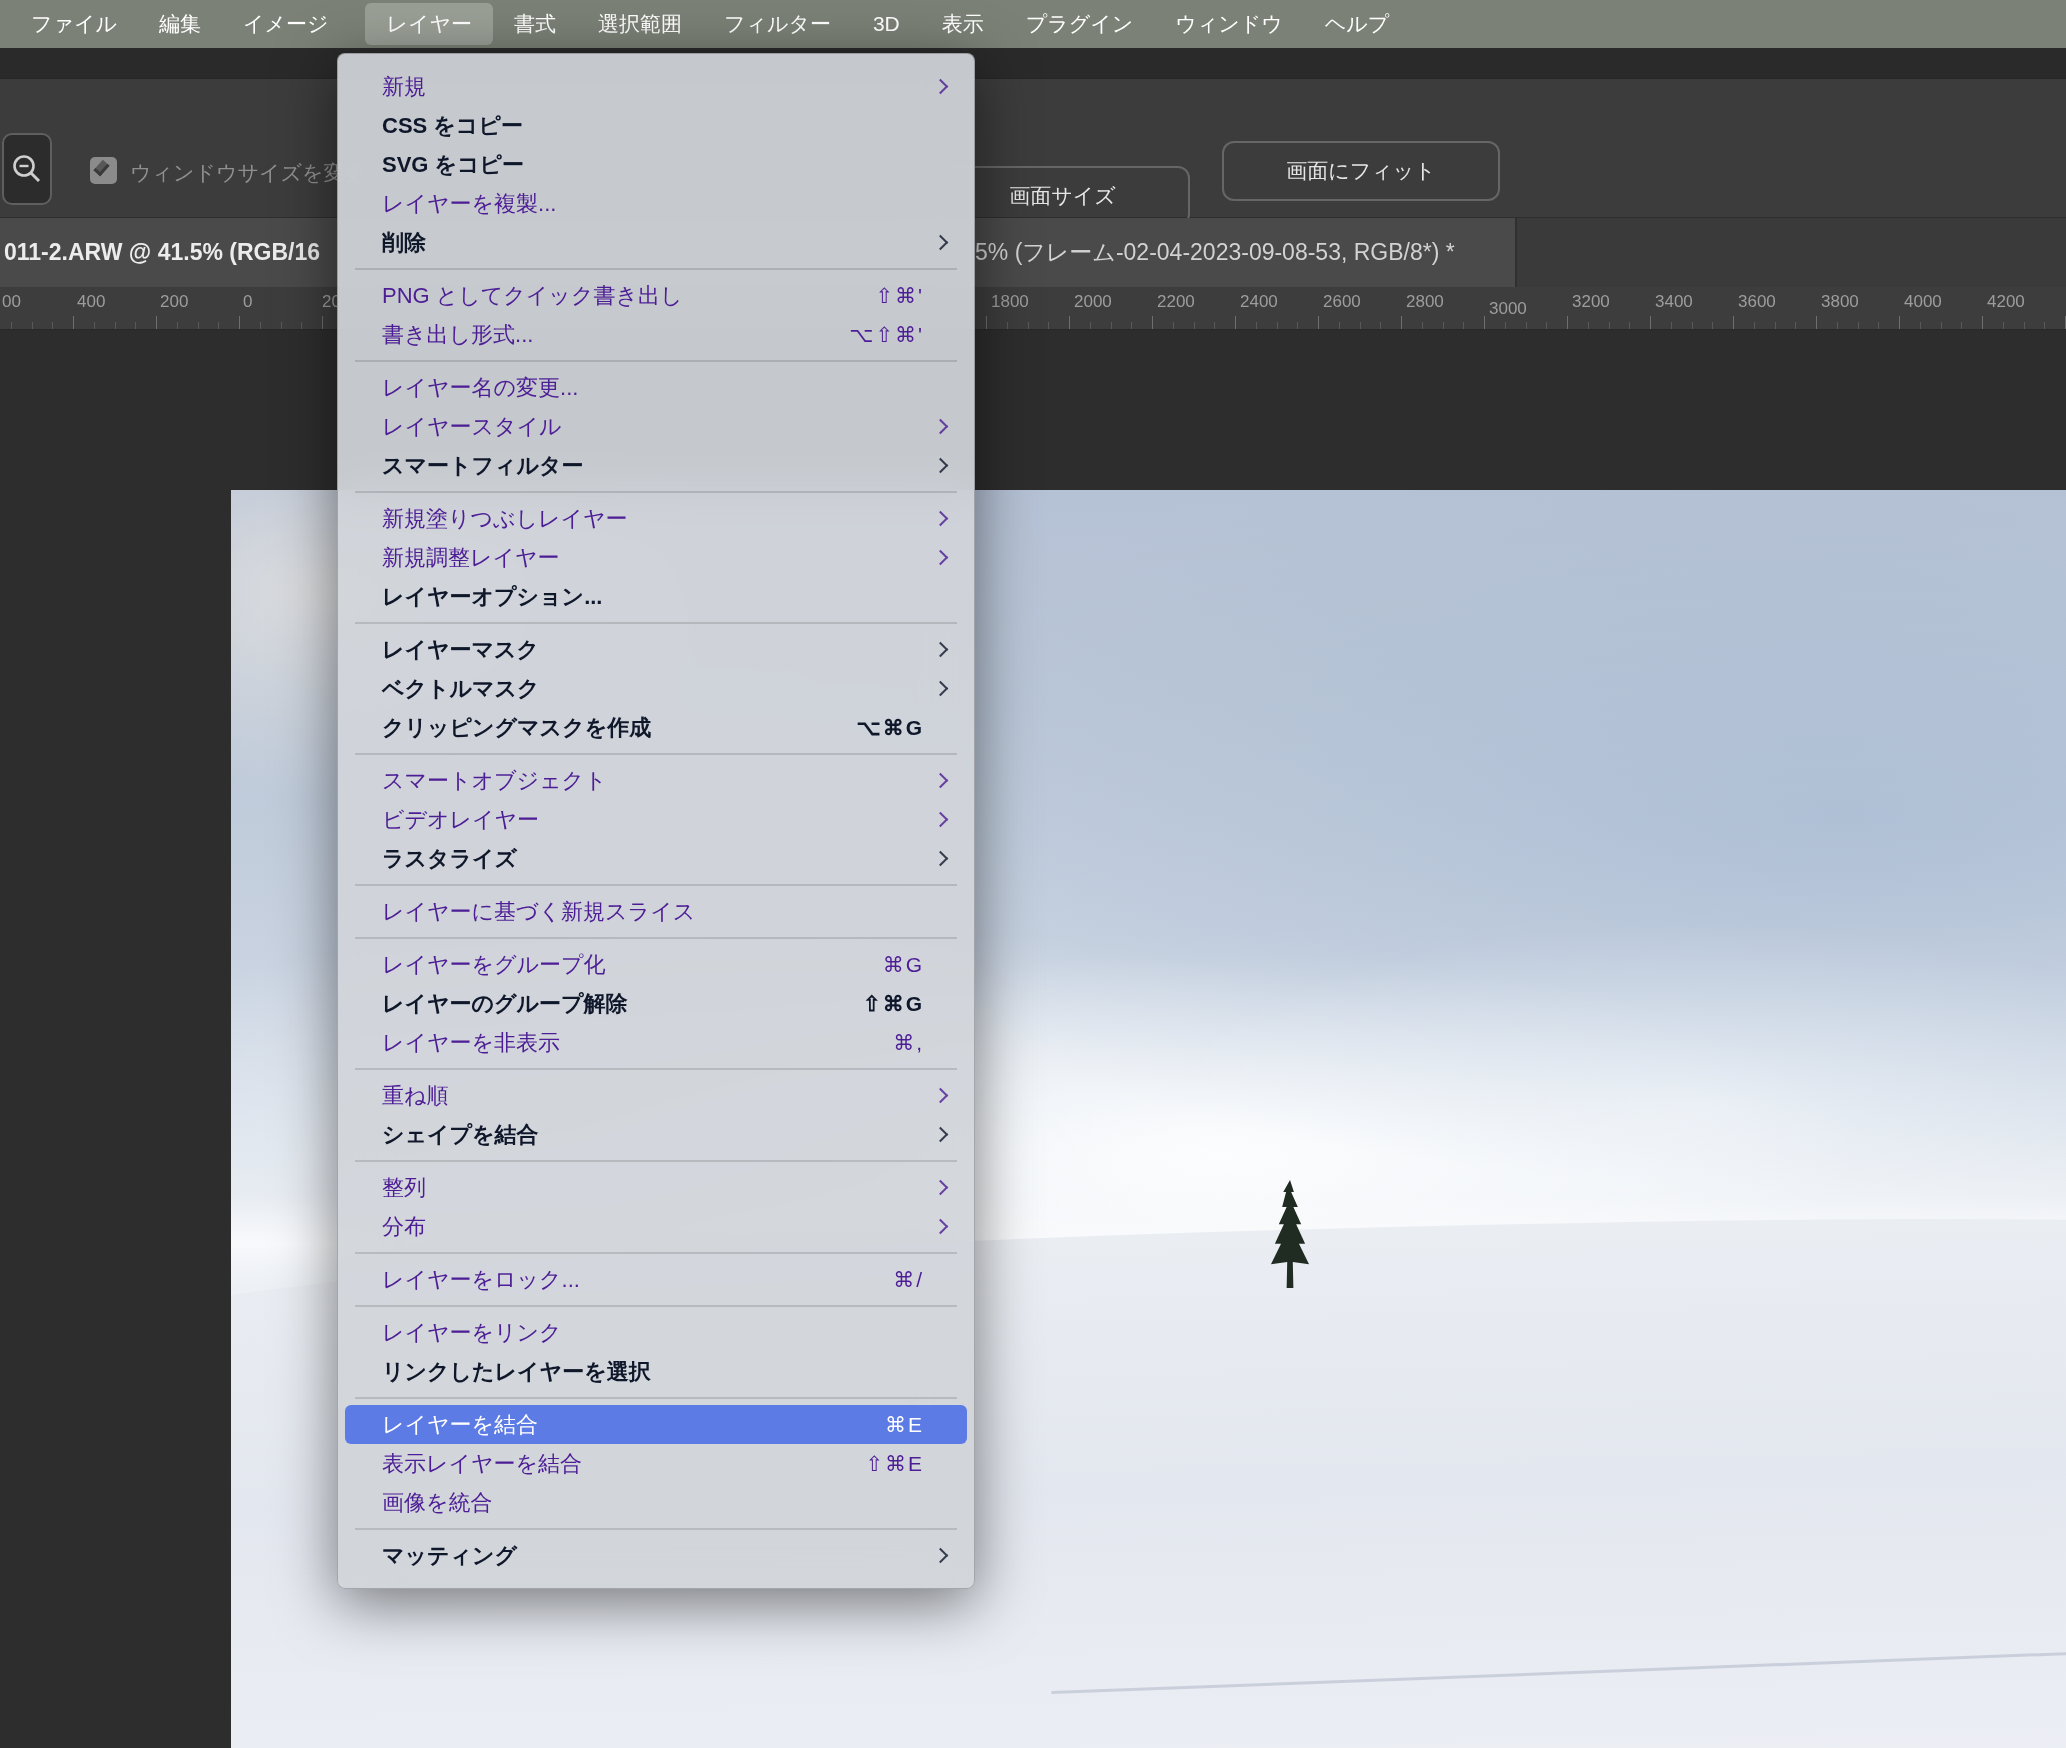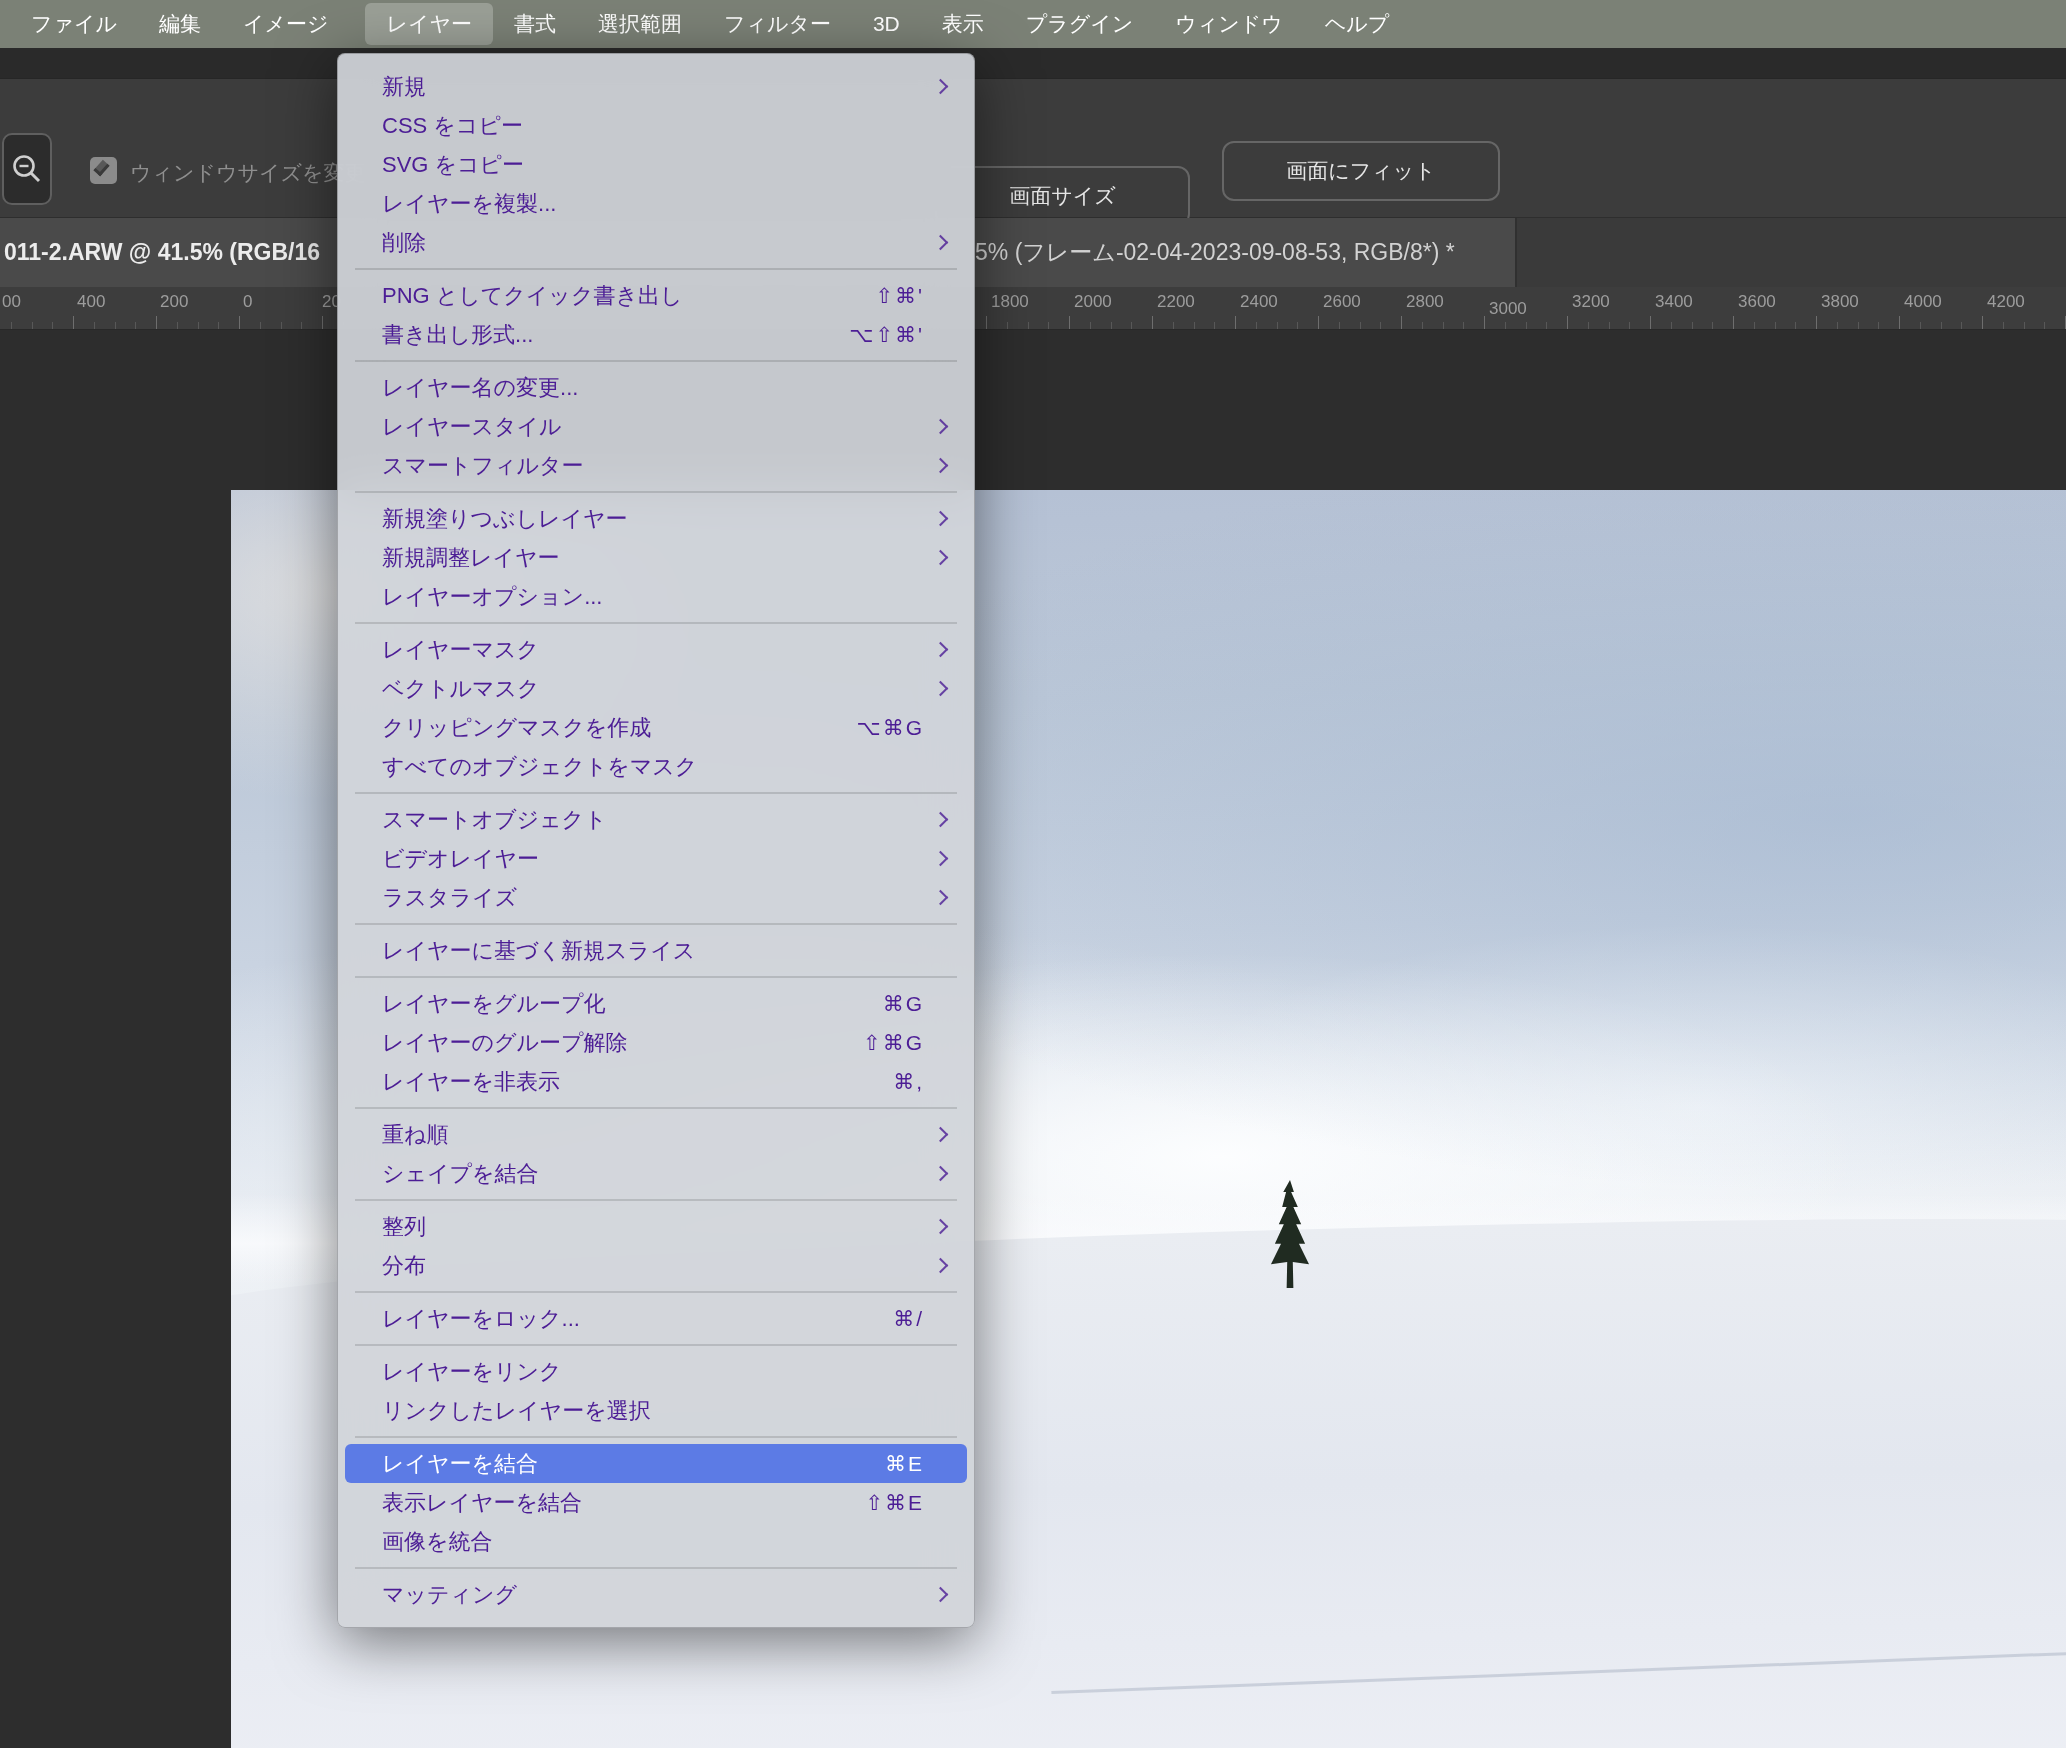--- a/index.html
+++ b/index.html
@@ -86,21 +86,21 @@
   #layer-menu { position:absolute; left:337px; top:53px; width:638px;
     background:rgba(209,212,217,0.93); border:1px solid rgba(0,0,0,0.22);
     border-radius:8px; box-shadow:0 14px 60px rgba(0,0,0,0.5);
     padding:13px 0; z-index:50; backdrop-filter:blur(24px); }
   .mi { position:relative; height:39px; display:flex; align-items:center;
     padding:0 24px 0 44px; font-size:22px; color:#4c1d95; white-space:nowrap; }
   .mi .lbl { flex:0 0 auto; }
   .mi .sc { margin-left:auto; margin-right:26px; letter-spacing:2px; font-size:21px; }
   .mi .arrow { margin-left:auto; width:11px; height:11px; border-top:2.4px solid currentColor;
     border-right:2.4px solid currentColor; transform:rotate(45deg); margin-right:4px; opacity:0.8; }
-  .mi.disabled { color:#4c1d95; }
+  .mi.disabled { color:#0f172a;font-weight:bold; }
   .mi.hl { background:#5c7be5; color:#ffffff; border-radius:6px; margin:0 7px;
     padding:0 17px 0 37px; }
   .msep { height:2px; background:rgba(0,0,0,0.13); margin:6px 17px; }
 </style>
 </head>
 <body>
 
 <div id="stage">
 
   <div id="menubar">
@@ -332,23 +332,20 @@
         <span class="arrow"></span>
       </div>
       <div class="mi disabled">
         <span class="lbl">ベクトルマスク</span>
         <span class="arrow"></span>
       </div>
       <div class="mi disabled">
         <span class="lbl">クリッピングマスクを作成</span>
         <span class="sc">⌥⌘G</span>
       </div>
-      <div class="mi disabled">
-        <span class="lbl">すべてのオブジェクトをマスク</span>
-      </div>
       <div class="msep"></div>
       <div class="mi">
         <span class="lbl">スマートオブジェクト</span>
         <span class="arrow"></span>
       </div>
       <div class="mi">
         <span class="lbl">ビデオレイヤー</span>
         <span class="arrow"></span>
       </div>
       <div class="mi disabled">

